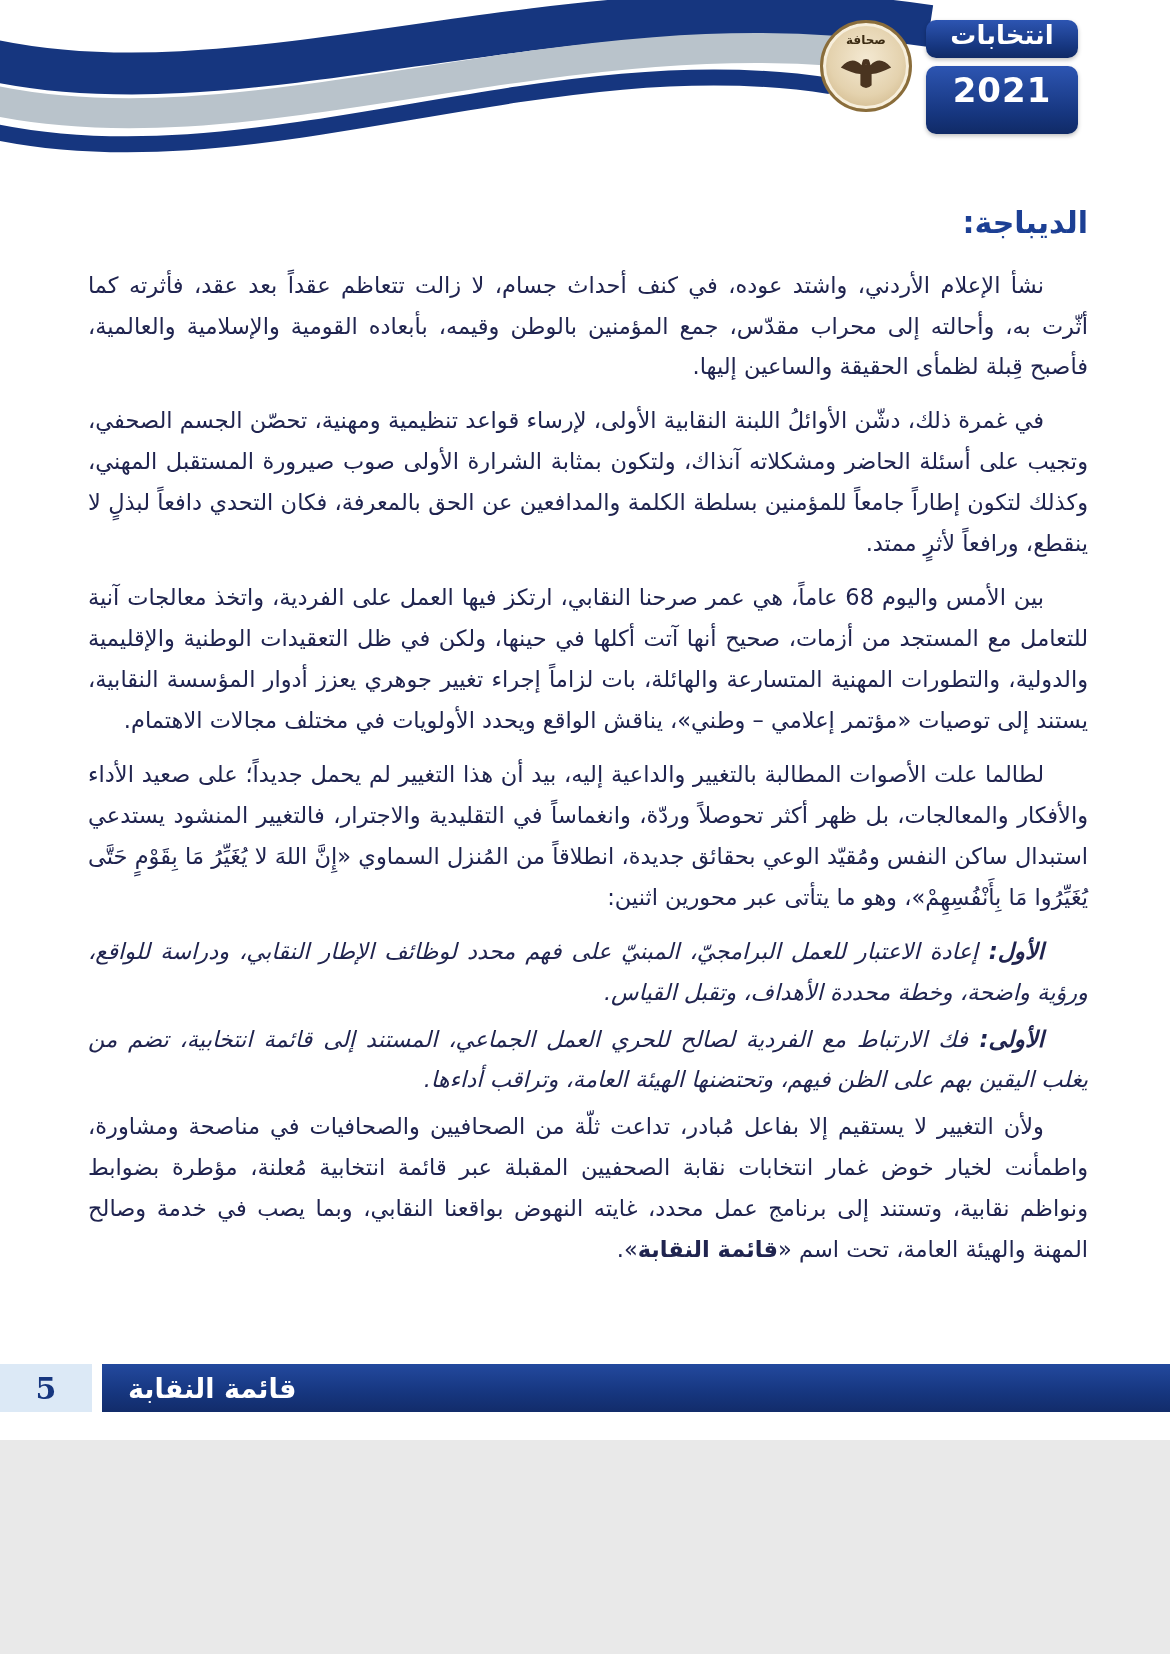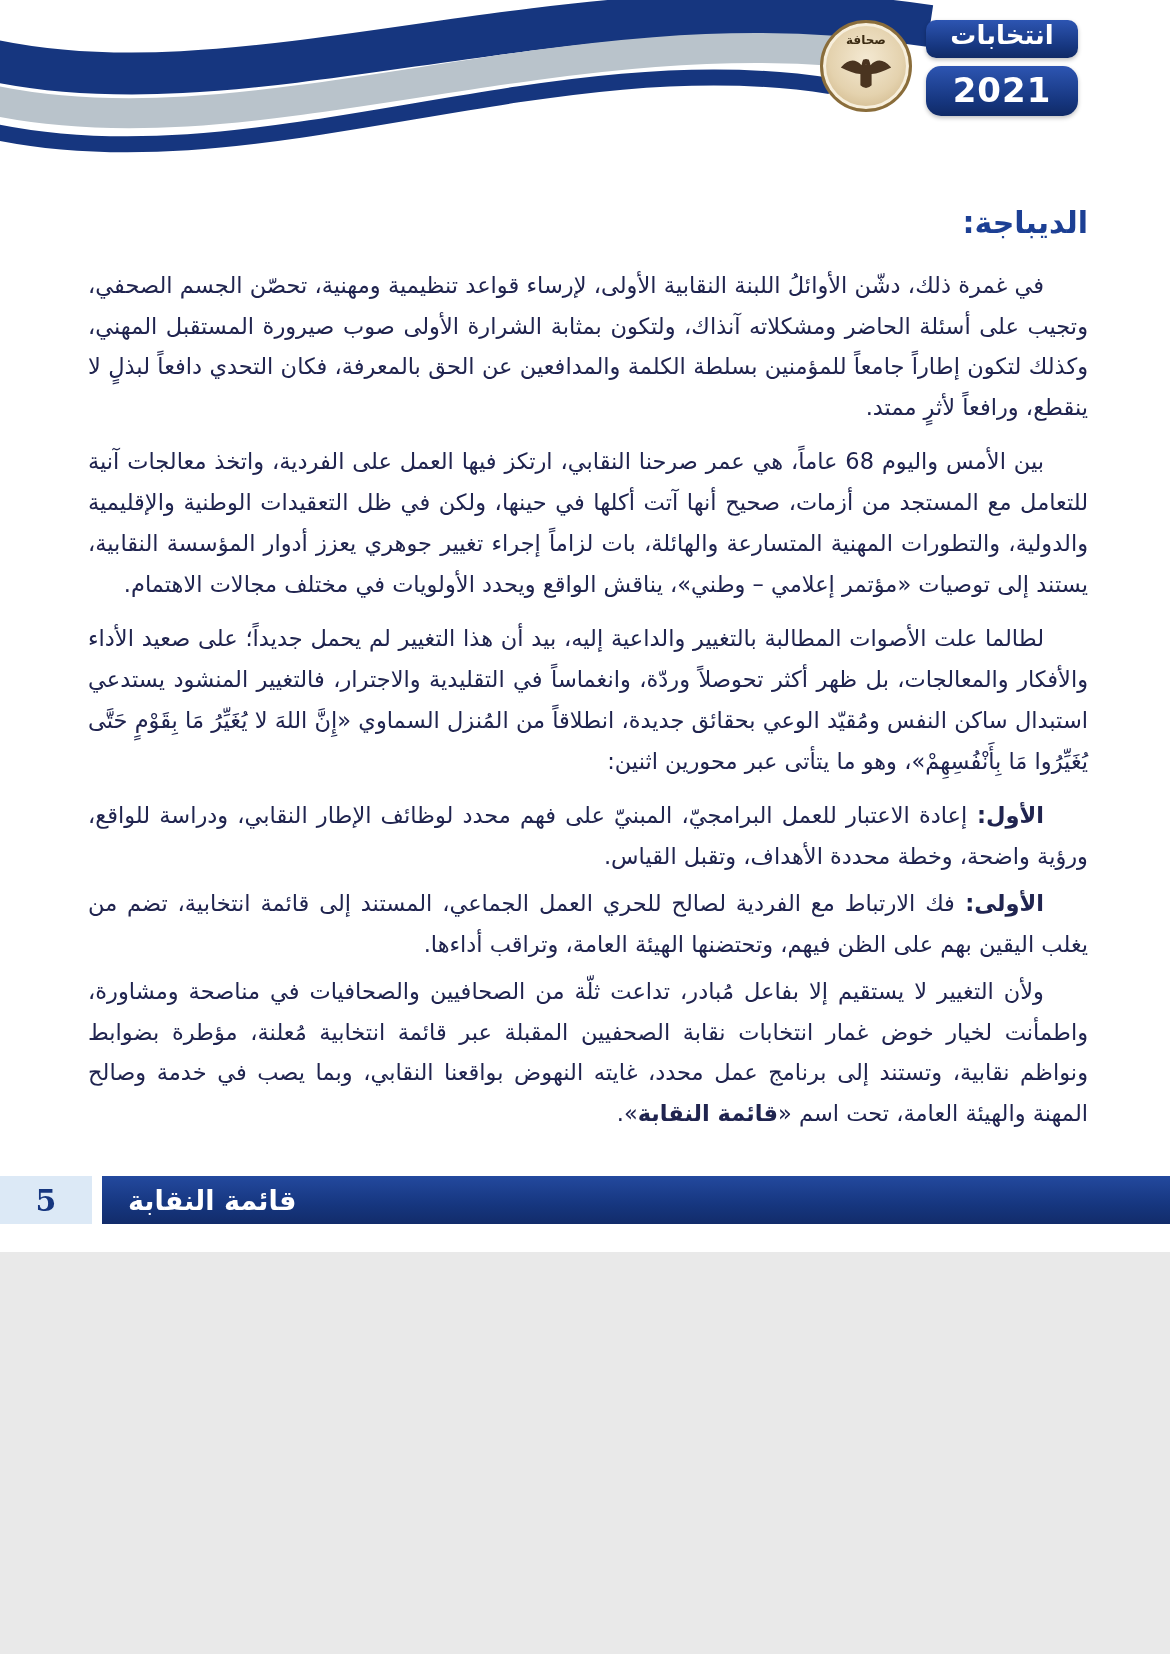--- a/index.html
+++ b/index.html
@@ -1,19 +1,19 @@
 <!DOCTYPE html>
 <html lang="ar"><head>
 <meta charset="utf-8">
 <style>
   * { margin:0; padding:0; box-sizing:border-box; }
   html,body { background:#e9e9e9; }
   body { font-family:"DejaVu Sans", sans-serif; }
   .page {
-    position:relative; width:1170px; height:1252px;
+    position:relative; width:1170px; height:1440px;
     background:#ffffff; margin:0 auto; overflow:hidden;
   }
 
   
   .banner-svg { position:absolute; top:0; left:0; width:1170px; height:170px; display:block; }
 
   
   .header-right {
     position:absolute; top:20px; right:92px;
     display:flex; flex-direction:row; align-items:flex-start; gap:14px;
@@ -31,34 +31,34 @@
     font-size:12px; font-weight:bold; color:#3c2c14;
   }
   .logo-eagle { width:56px; height:46px; margin-top:14px; }
   .election-boxes { display:flex; flex-direction:column; gap:8px; }
   .pill {
     width:152px; border-radius:10px; color:#ffffff; text-align:center;
     background:linear-gradient(180deg,#2d55b2 0%, #16367f 70%, #102a66 100%);
     box-shadow:0 2px 4px rgba(0,0,0,.25);
   }
   .pill-word { font-size:26px; font-weight:bold; padding:0 4px 8px; }
-  .pill-year { font-size:34px; font-weight:bold; padding:4px 4px 6px; letter-spacing:1px;border-radius:15px; }
+  .pill-year { font-size:34px; font-weight:bold; padding:4px 4px 24px; letter-spacing:1px; }
 
   
   .content {
     position:absolute; top:196px; right:82px; left:88px;
     direction:rtl; text-align:justify;
     color:#20244f; font-size:22.5px; line-height:1.82;
   }
   .title {
     color:#1c3f94; font-size:30px; font-weight:bold;
     margin-bottom:14px; text-align:right;
   }
   .para { margin-bottom:13px; text-indent:44px; }
-  .axis { margin-bottom:6px; }
+  .axis { margin-bottom:6px;font-style:italic; }
   .axis-label { font-weight:bold; }
   .closing-bold { font-weight:bold; }
 
   
   .footer {
     position:absolute; left:0; right:0; bottom:28px; height:48px;
     display:flex; flex-direction:row; align-items:stretch; direction:ltr;
   }
   .page-number-box {
     width:92px; background:#dce9f6; display:flex; align-items:center; justify-content:center;
@@ -95,20 +95,21 @@
     </div>
     <div class="election-boxes">
       <div class="pill pill-word">انتخابات</div>
       <div class="pill pill-year">2021</div>
     </div>
   </div>
 
   <main class="content">
     <h1 class="title">الديباجة:</h1>
 
+    <p class="para">نشأ الإعلام الأردني، واشتد عوده، في كنف أحداث جسام، لا زالت تتعاظم عقداً بعد عقد، فأثرته كما أثّرت به، وأحالته إلى محراب مقدّس، جمع المؤمنين بالوطن وقيمه، بأبعاده القومية والإسلامية والعالمية، فأصبح قِبلة لظمأى الحقيقة والساعين إليها.</p>
     <p class="para">في غمرة ذلك، دشّن الأوائلُ اللبنة النقابية الأولى، لإرساء قواعد تنظيمية ومهنية، تحصّن الجسم الصحفي، وتجيب على أسئلة الحاضر ومشكلاته آنذاك، ولتكون بمثابة الشرارة الأولى صوب صيرورة المستقبل المهني، وكذلك لتكون إطاراً جامعاً للمؤمنين بسلطة الكلمة والمدافعين عن الحق بالمعرفة، فكان التحدي دافعاً لبذلٍ لا ينقطع، ورافعاً لأثرٍ ممتد.</p>
     <p class="para">بين الأمس واليوم 68 عاماً، هي عمر صرحنا النقابي، ارتكز فيها العمل على الفردية، واتخذ معالجات آنية للتعامل مع المستجد من أزمات، صحيح أنها آتت أكلها في حينها، ولكن في ظل التعقيدات الوطنية والإقليمية والدولية، والتطورات المهنية المتسارعة والهائلة، بات لزاماً إجراء تغيير جوهري يعزز أدوار المؤسسة النقابية، يستند إلى توصيات «مؤتمر إعلامي – وطني»، يناقش الواقع ويحدد الأولويات في مختلف مجالات الاهتمام.</p>
     <p class="para">لطالما علت الأصوات المطالبة بالتغيير والداعية إليه، بيد أن هذا التغيير لم يحمل جديداً؛ على صعيد الأداء والأفكار والمعالجات، بل ظهر أكثر تحوصلاً وردّة، وانغماساً في التقليدية والاجترار، فالتغيير المنشود يستدعي استبدال ساكن النفس ومُقيّد الوعي بحقائق جديدة، انطلاقاً من المُنزل السماوي «إِنَّ اللهَ لا يُغَيِّرُ مَا بِقَوْمٍ حَتَّى يُغَيِّرُوا مَا بِأَنْفُسِهِمْ»، وهو ما يتأتى عبر محورين اثنين:</p>
 
     <p class="para axis">
       <strong class="axis-label">الأول: </strong><span>إعادة الاعتبار للعمل البرامجيّ، المبنيّ على فهم محدد لوظائف الإطار النقابي، ودراسة للواقع، ورؤية واضحة، وخطة محددة الأهداف، وتقبل القياس.</span>
     </p>
     <p class="para axis">
       <strong class="axis-label">الأولى: </strong><span>فك الارتباط مع الفردية لصالح للحري العمل الجماعي، المستند إلى قائمة انتخابية، تضم من يغلب اليقين بهم على الظن فيهم، وتحتضنها الهيئة العامة، وتراقب أداءها.</span>
     </p>

